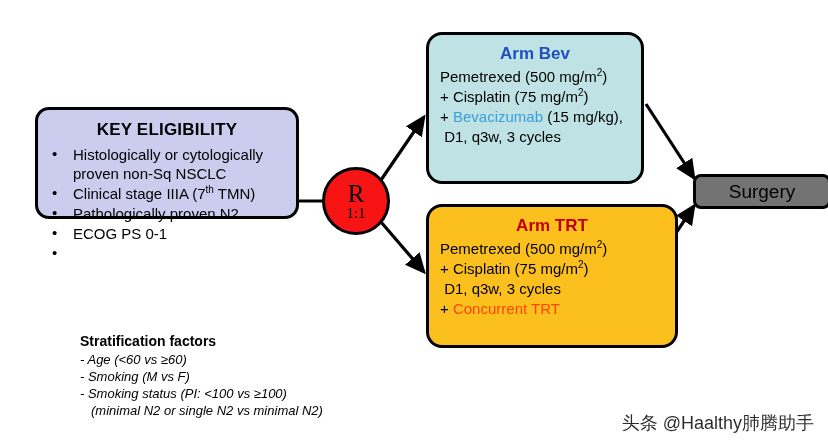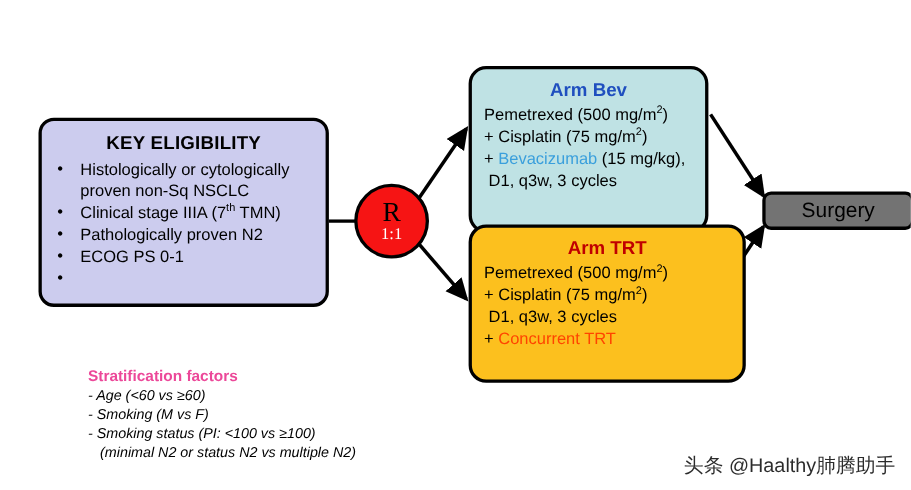--- a/index.html
+++ b/index.html
@@ -20,21 +20,21 @@
     left: 0; top: 0;
     width: 828px;
     height: 445px;
     pointer-events: none;
   }
 
   
   .elig-box {
     position: absolute;
     left: 35px; top: 107px;
-    width: 264px; height: 172px;
+    width: 264px; height: 112px;
     background: #ccccee;
     border: 3px solid #000000;
     border-radius: 14px;
     box-sizing: border-box;
   }
   .elig-title {
     text-align: center;
     font-weight: bold;
     font-size: 17px;
     color: #000;
@@ -76,36 +76,35 @@
     justify-content: center;
     font-family: "Liberation Serif", serif;
   }
   .rand-r {
     font-size: 25px;
     color: #000;
     line-height: 23px;
   }
   .rand-ratio {
     font-size: 15px;
-    color: #ffffff;
+    color: #000000;
     line-height: 16px;
   }
 
   
   .arm-box {
     position: absolute;
     border: 3px solid #000;
     border-radius: 16px;
     box-sizing: border-box;
   }
   .arm-bev {
     left: 426px; top: 32px;
     width: 218px; height: 152px;
     background: #bfe2e4;
-    margin-top: 28px;
   }
   .arm-trt {
     left: 426px; top: 204px;
     width: 252px; height: 144px;
     background: #fcc01e;
   }
   .arm-title {
     text-align: center;
     font-weight: bold;
     font-size: 17px;
@@ -147,21 +146,21 @@
 
   
   .strat {
     position: absolute;
     left: 80px; top: 333px;
     width: 330px;
   }
   .strat-title {
     font-size: 14px;
     font-weight: bold;
-    color: #ec4899;
+    color: #000000;
     margin-bottom: 2px;
   }
   .strat .sline {
     font-size: 13px;
     line-height: 17px;
     color: #000;
     font-style: italic;
   }
   .strat .sline.indent {
     padding-left: 11px;
@@ -254,18 +253,18 @@
 
   <div class="surgery-box">
     <span class="surgery-label">Surgery</span>
   </div>
 
   <div class="strat">
     <div class="strat-title">Stratification factors</div>
     <div class="sline">- Age (&lt;60 vs ≥60)</div>
     <div class="sline">- Smoking (M vs F)</div>
     <div class="sline">- Smoking status (PI: &lt;100 vs ≥100)</div>
-    <div class="sline indent">(minimal N2 or status N2 vs multiple N2)</div>
+    <div class="sline indent">(minimal N2 or single N2 vs minimal N2)</div>
   </div>
 
   <div class="watermark">头条 @Haalthy肺腾助手</div>
 
 </div>
 
 </body></html>

